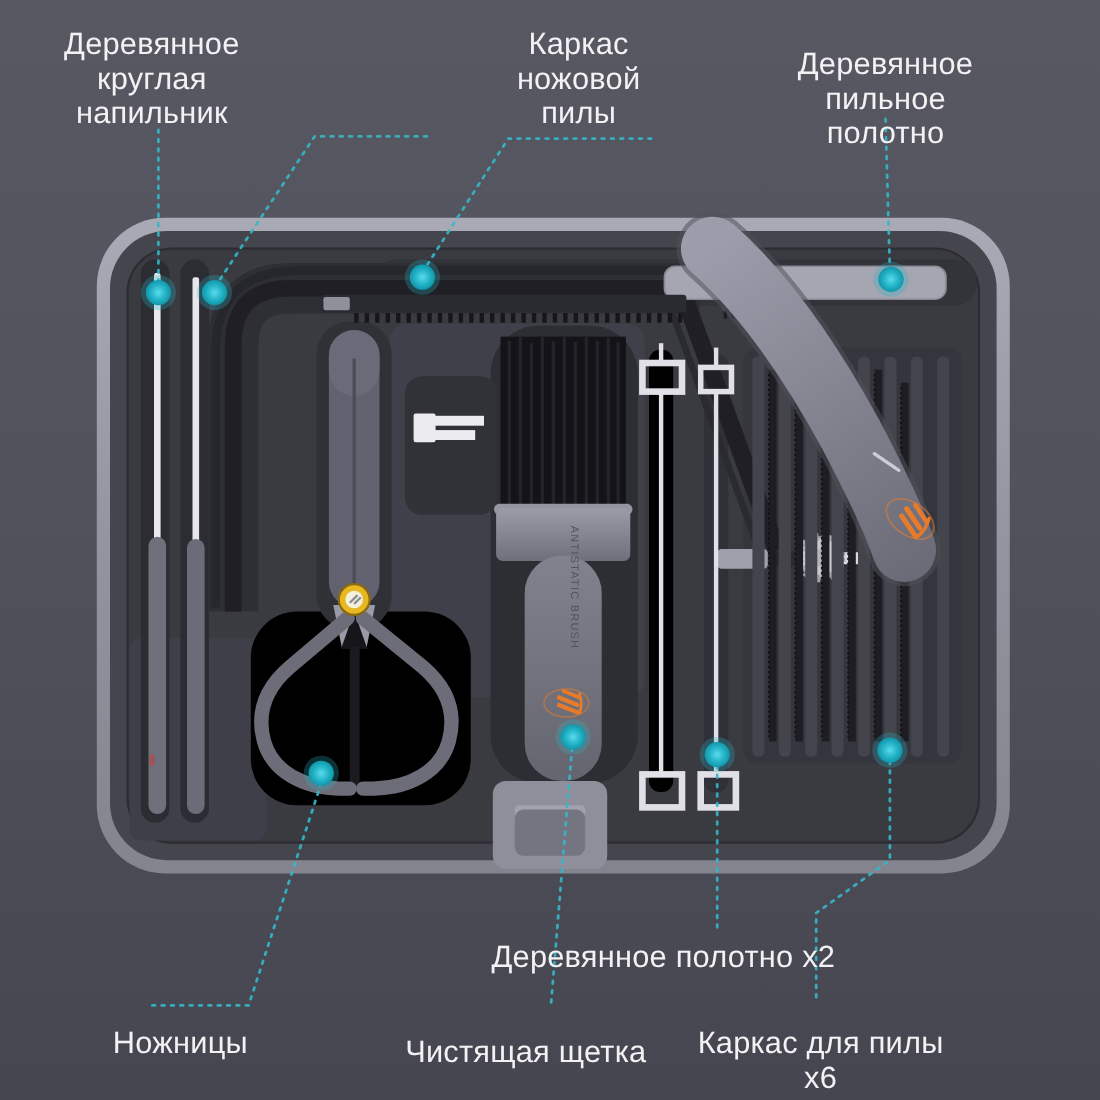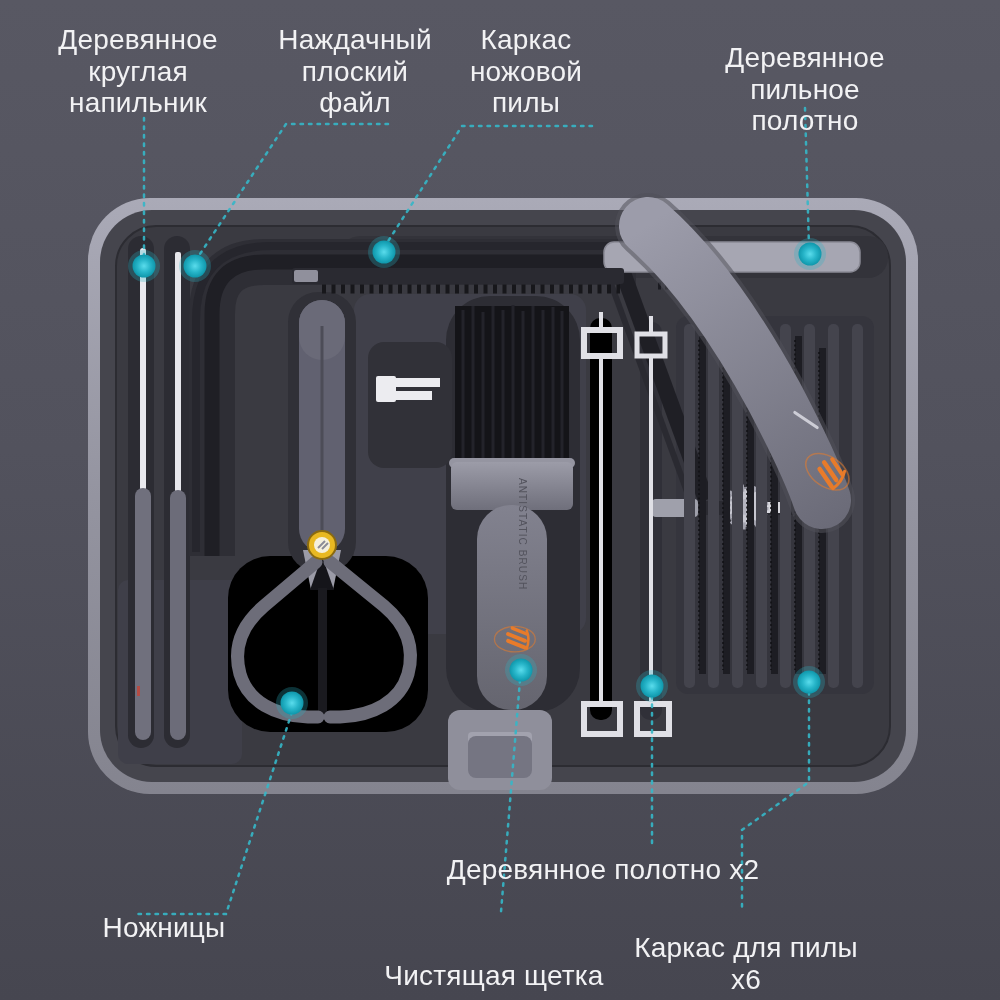--- a/index.html
+++ b/index.html
@@ -256,26 +256,23 @@
       <g>
           <circle cx="809" cy="682" r="16" fill="#2bb5c7" opacity="0.28"></circle>
           <circle cx="809" cy="682" r="11.5" fill="url(#dotg)"></circle>
         </g>
     </g>
   </svg>
 
   <div class="callout-label" style="left:138px;top:24px;">Деревянное
 круглая
 напильник</div>
-  <div class="callout-label" style="left:355px;top:24px;">Наждачный
-плоский
-файл</div>
   <div class="callout-label" style="left:526px;top:24px;">Каркас
 ножовой
 пилы</div>
   <div class="callout-label" style="left:805px;top:42px;text-align:center;">Деревянное
 пильное полотно</div>
   <div class="callout-label" style="left:603px;top:854px;">Деревянное полотно x2</div>
-  <div class="callout-label" style="left:164px;top:912px;">Ножницы</div>
-  <div class="callout-label" style="left:478px;top:960px;margin-left:16px;">Чистящая щетка</div>
+  <div class="callout-label" style="left:164px;top:932px;">Ножницы</div>
+  <div class="callout-label" style="left:478px;top:940px;">Чистящая щетка</div>
   <div class="callout-label" style="left:746px;top:932px;">Каркас для пилы x6</div>
 
 </div>
 
 </body></html>

